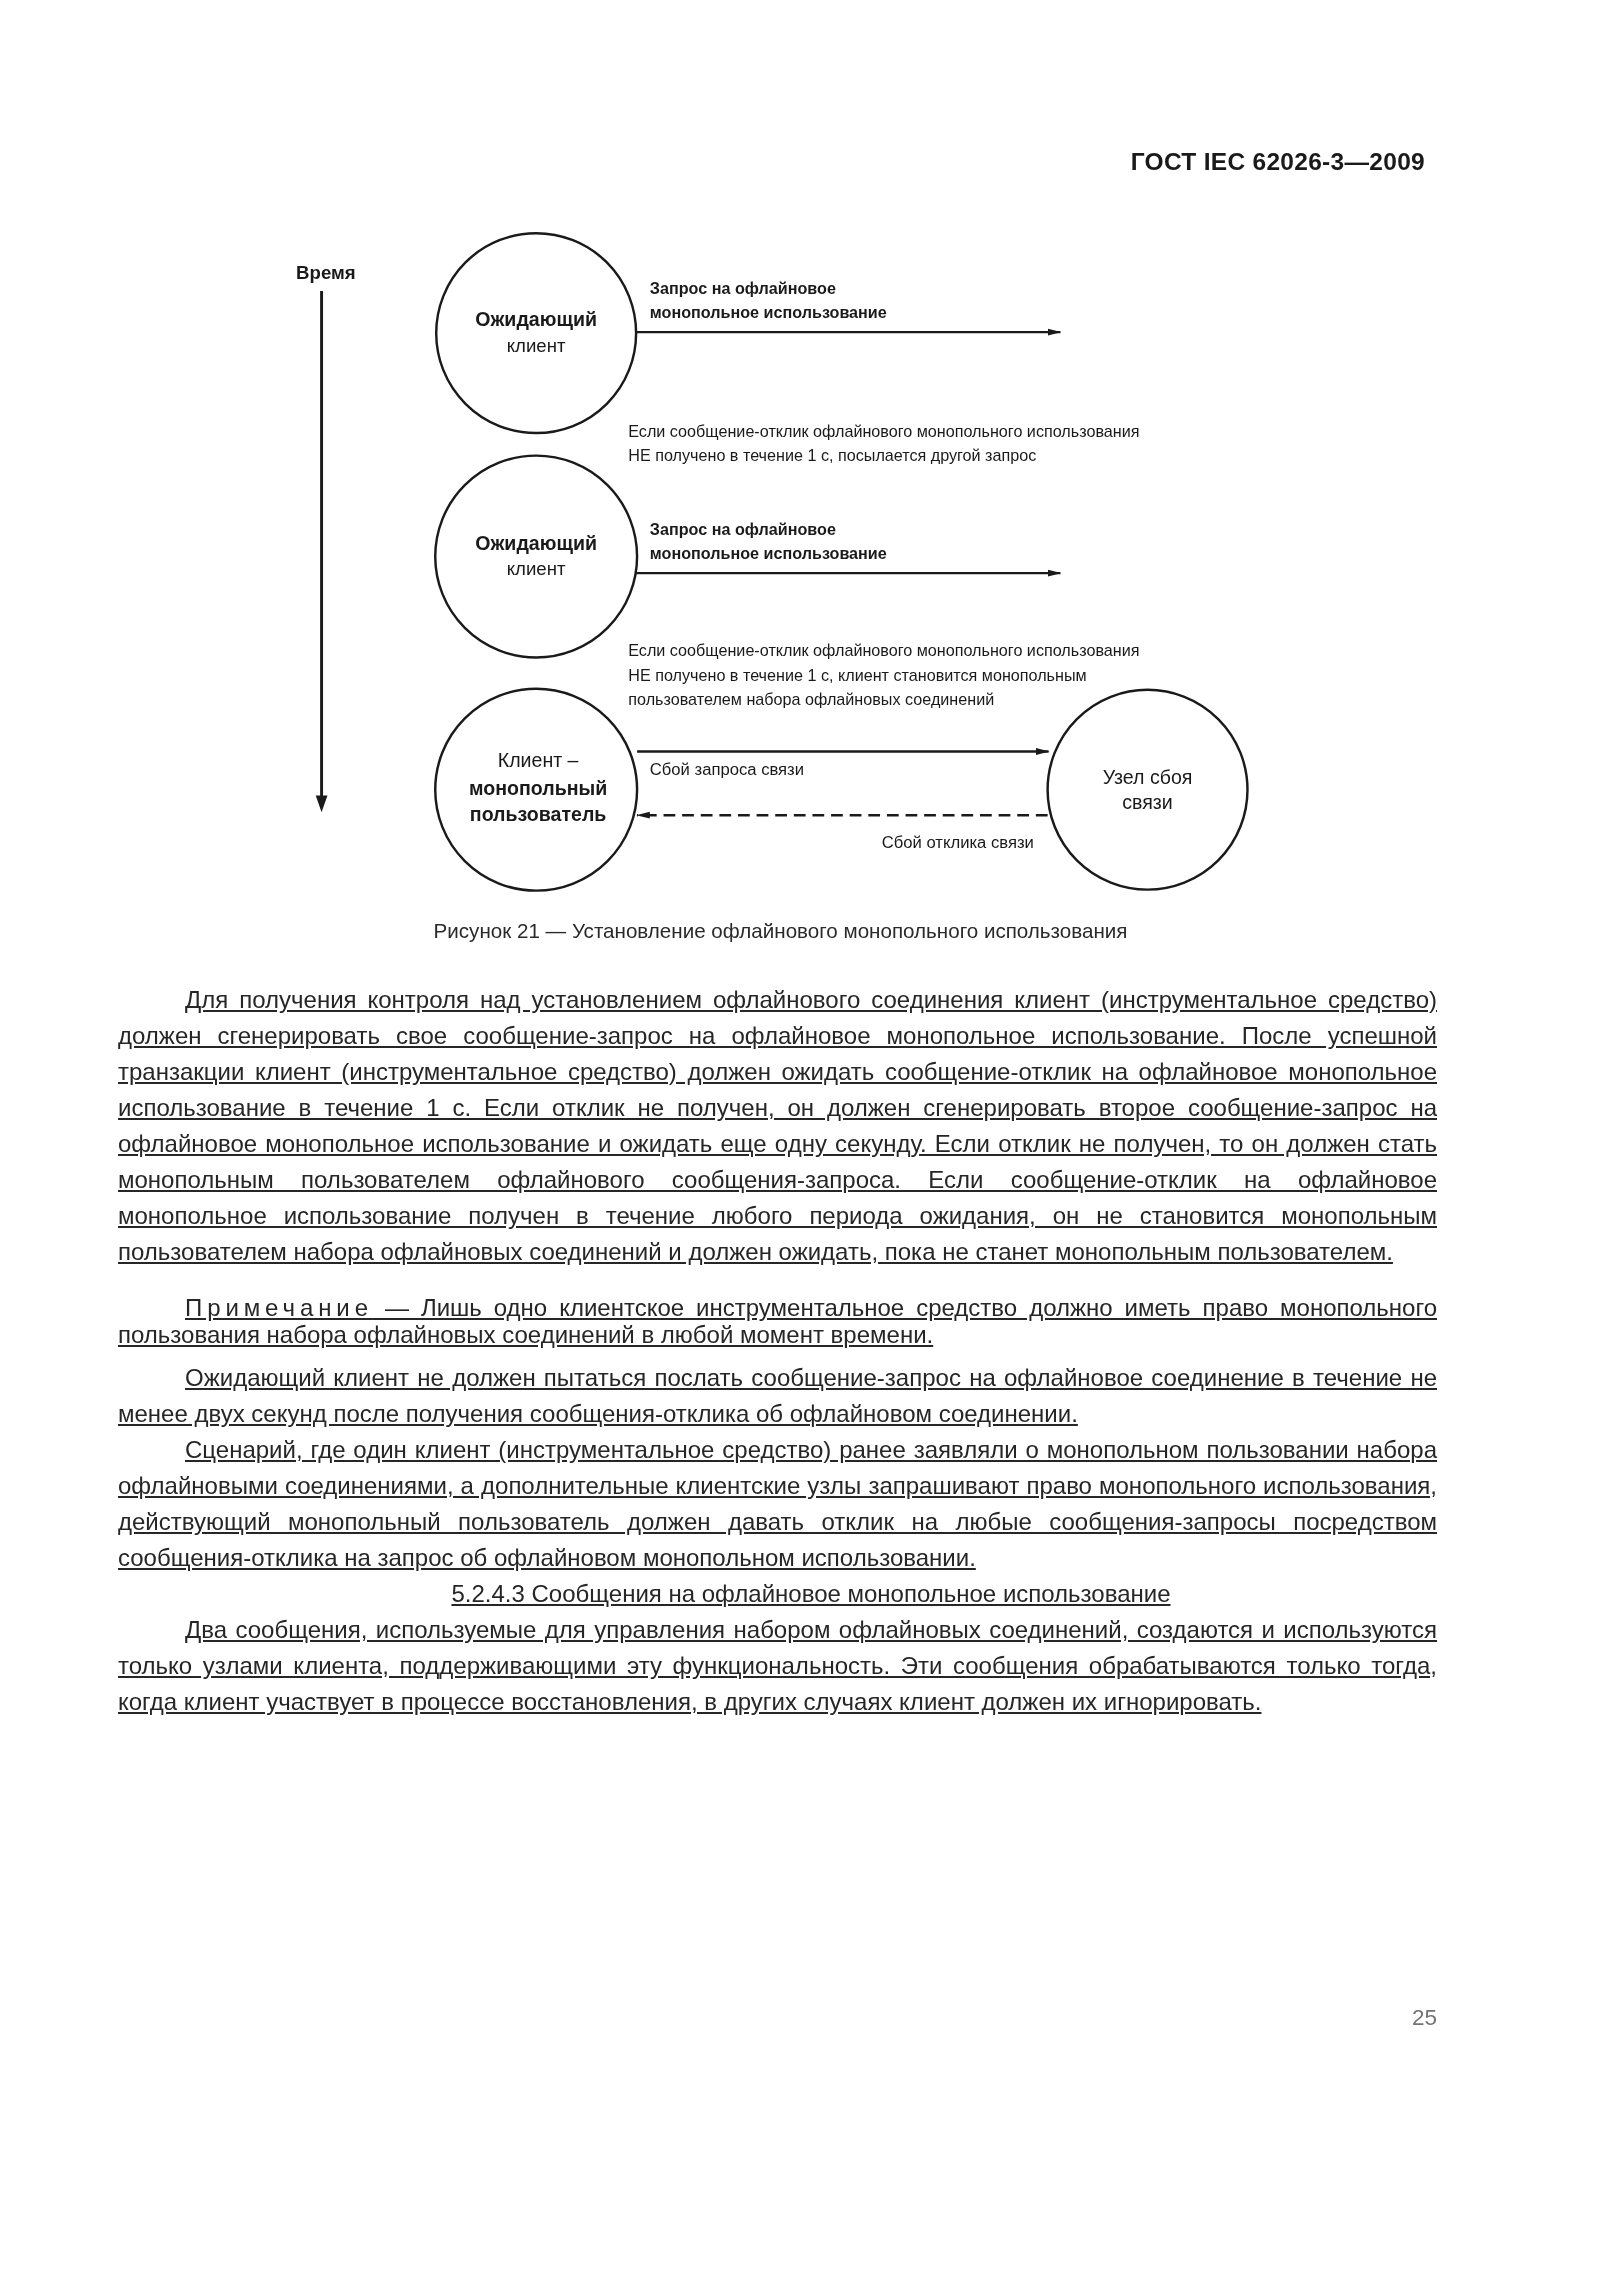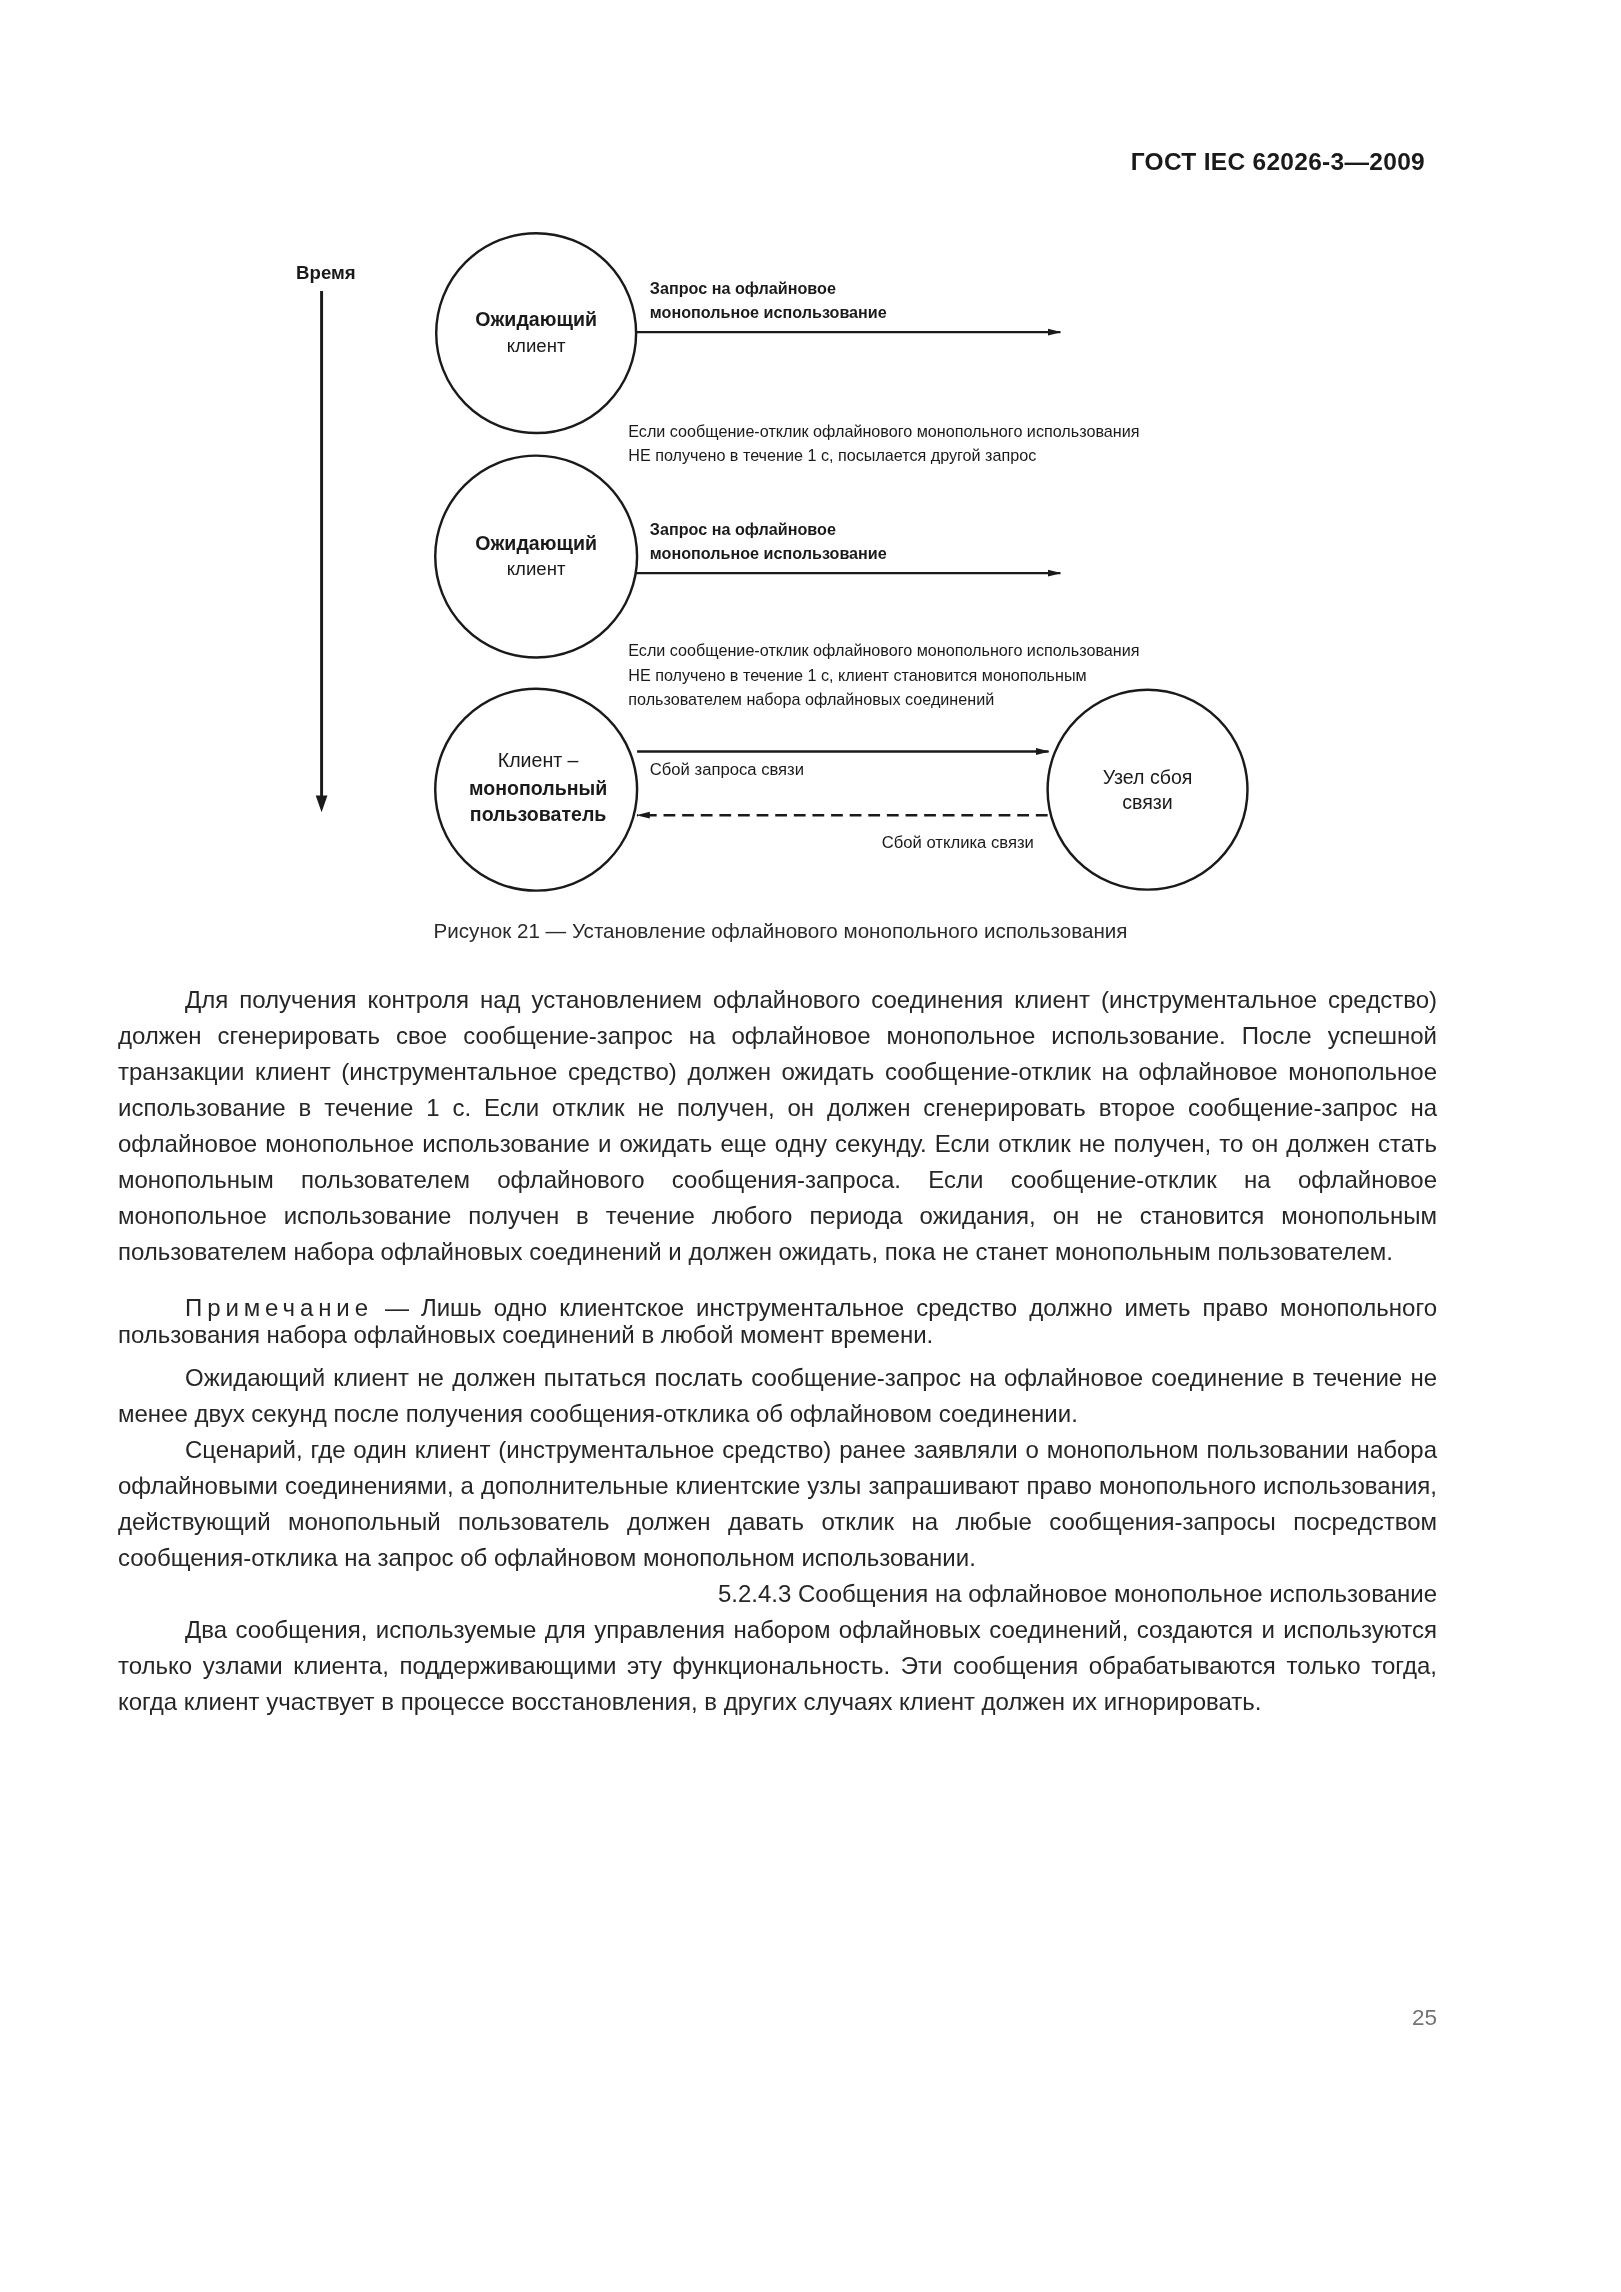--- a/index.html
+++ b/index.html
@@ -12,26 +12,26 @@
   .figure svg { position: absolute; left: 0; top: 0; }
   .dlabel { font-family: "Liberation Sans", sans-serif; fill: #1a1a1a; }
   .caption {
     position: absolute; left: 0; width: 1543px; top: 919px; text-align: center;
     font-family: "Liberation Sans", sans-serif; font-size: 20.6px; color: #2a2a2a; padding-left: 9px;
   }
   .body-text {
     position: absolute; left: 118px; top: 982px; width: 1319px;
     font-family: "Liberation Sans", sans-serif; font-size: 24px; line-height: 36px; color: #262626;
   }
-  .body-text p { margin: 0; text-align: justify; text-indent: 67px; }
+  .body-text p { margin: 0; text-align: justify; text-indent: 67px; text-decoration: underline; }
   .body-text p.note {
     font-size: 24px; line-height: 26.5px; margin-top: 25px; margin-bottom: 11.8px;
   }
   .note-label { letter-spacing: 4.9px; }
-  .body-text p.heading { text-align: right; }
+  .body-text p.heading { text-align: center; }
   .page-number {
     position: absolute; right: 184px; top: 2005px;
     font-family: "Liberation Sans", sans-serif; font-size: 22.5px; color: #737373;
   }
 </style>
 </head>
 <body>
 
 <div class="header">ГОСТ IEC 62026-3—2009</div>
 

